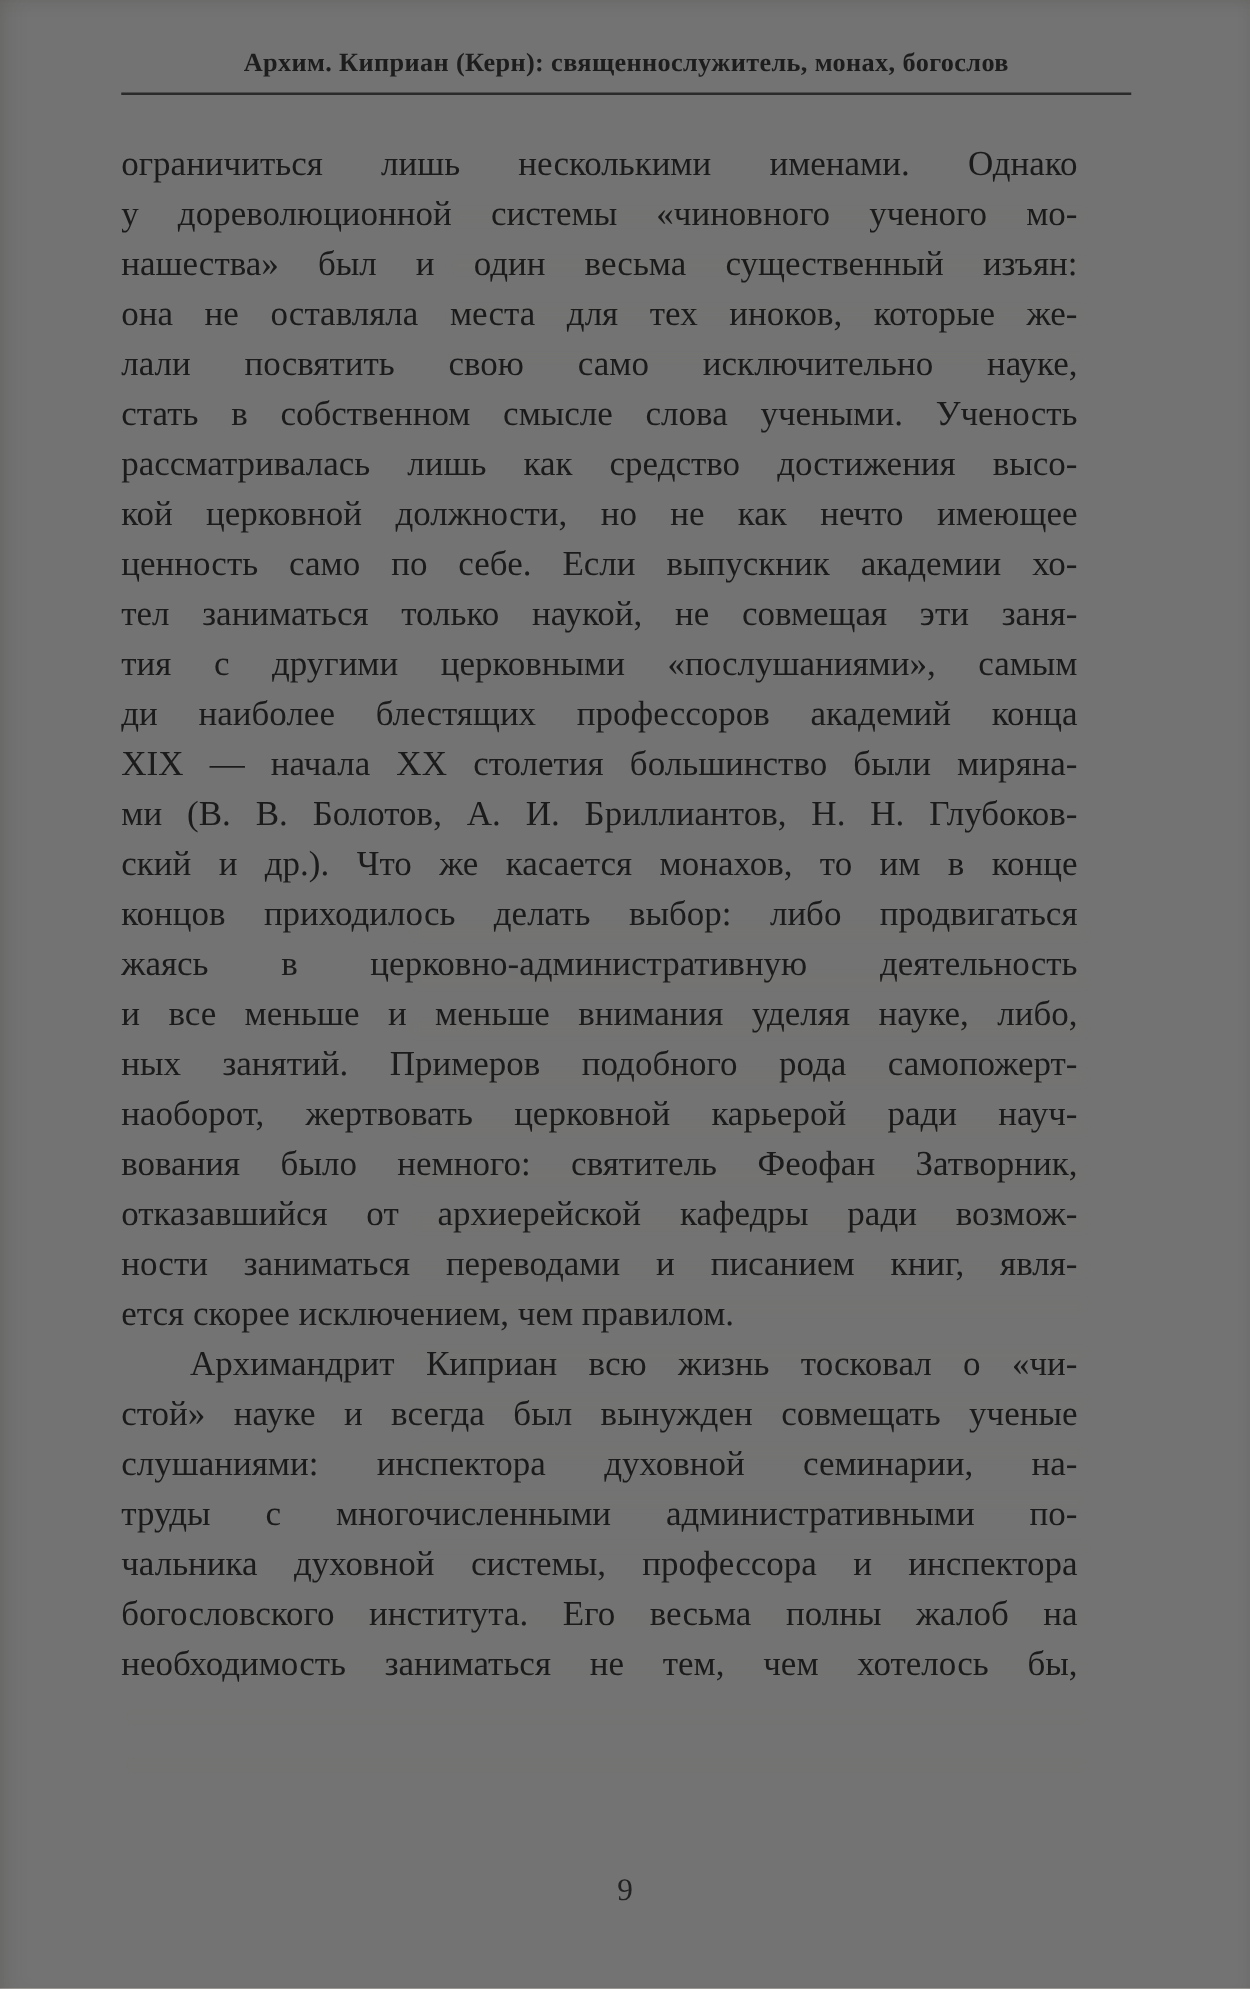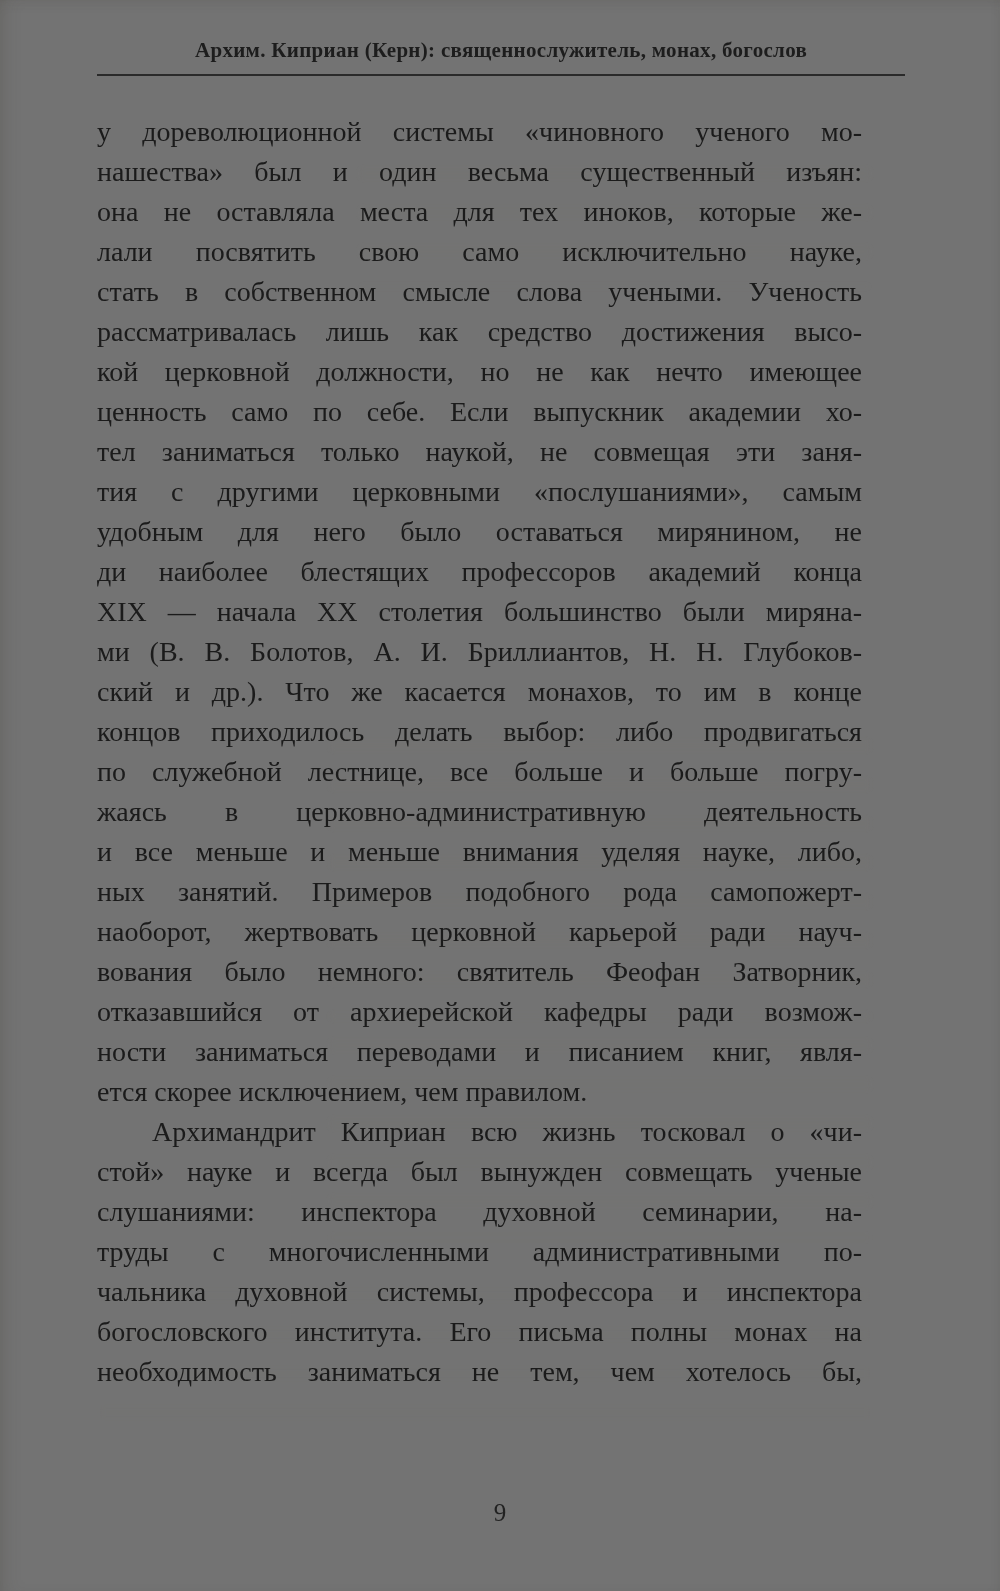--- a/index.html
+++ b/index.html
@@ -89,49 +89,48 @@
   <div class="header-wrap">
     <div class="running-header">Архим. Киприан (Керн): священнослужитель, монах, богослов</div>
   </div>
 
   <div class="bleed bleed-1"></div>
   <div class="bleed bleed-2"></div>
   <div class="bleed bleed-3"></div>
   <div class="bleed bleed-4"></div>
 
   <div class="body-text">
+      <div class="line">ограничиться лишь несколькими именами. Однако</div>
       <div class="line">у дореволюционной системы «чиновного ученого мо-</div>
       <div class="line">нашества» был и один весьма существенный изъян:</div>
       <div class="line">она не оставляла места для тех иноков, которые же-</div>
       <div class="line">лали посвятить свою само исключительно науке,</div>
       <div class="line">стать в собственном смысле слова учеными. Ученость</div>
       <div class="line">рассматривалась лишь как средство достижения высо-</div>
       <div class="line">кой церковной должности, но не как нечто имеющее</div>
       <div class="line">ценность само по себе. Если выпускник академии хо-</div>
       <div class="line">тел заниматься только наукой, не совмещая эти заня-</div>
       <div class="line">тия с другими церковными «послушаниями», самым</div>
-      <div class="line">удобным для него было оставаться мирянином, не</div>
       <div class="line">ди наиболее блестящих профессоров академий конца</div>
       <div class="line">XIX — начала XX столетия большинство были миряна-</div>
       <div class="line">ми (В. В. Болотов, А. И. Бриллиантов, Н. Н. Глубоков-</div>
       <div class="line">ский и др.). Что же касается монахов, то им в конце</div>
       <div class="line">концов приходилось делать выбор: либо продвигаться</div>
-      <div class="line">по служебной лестнице, все больше и больше погру-</div>
       <div class="line">жаясь в церковно-административную деятельность</div>
       <div class="line">и все меньше и меньше внимания уделяя науке, либо,</div>
       <div class="line">ных занятий. Примеров подобного рода самопожерт-</div>
       <div class="line">наоборот, жертвовать церковной карьерой ради науч-</div>
       <div class="line">вования было немного: святитель Феофан Затворник,</div>
       <div class="line">отказавшийся от архиерейской кафедры ради возмож-</div>
       <div class="line">ности заниматься переводами и писанием книг, явля-</div>
       <div class="line para-end">ется скорее исключением, чем правилом.</div>
       <div class="line indent">Архимандрит Киприан всю жизнь тосковал о «чи-</div>
       <div class="line">стой» науке и всегда был вынужден совмещать ученые</div>
       <div class="line">слушаниями: инспектора духовной семинарии, на-</div>
       <div class="line">труды с многочисленными административными по-</div>
       <div class="line">чальника духовной системы, профессора и инспектора</div>
-      <div class="line">богословского института. Его письма полны монах на</div>
+      <div class="line">богословского института. Его весьма полны жалоб на</div>
       <div class="line">необходимость заниматься не тем, чем хотелось бы,</div>
     </div>
 
   <div class="page-number">9</div>
 
 </div>
 
 </body></html>

